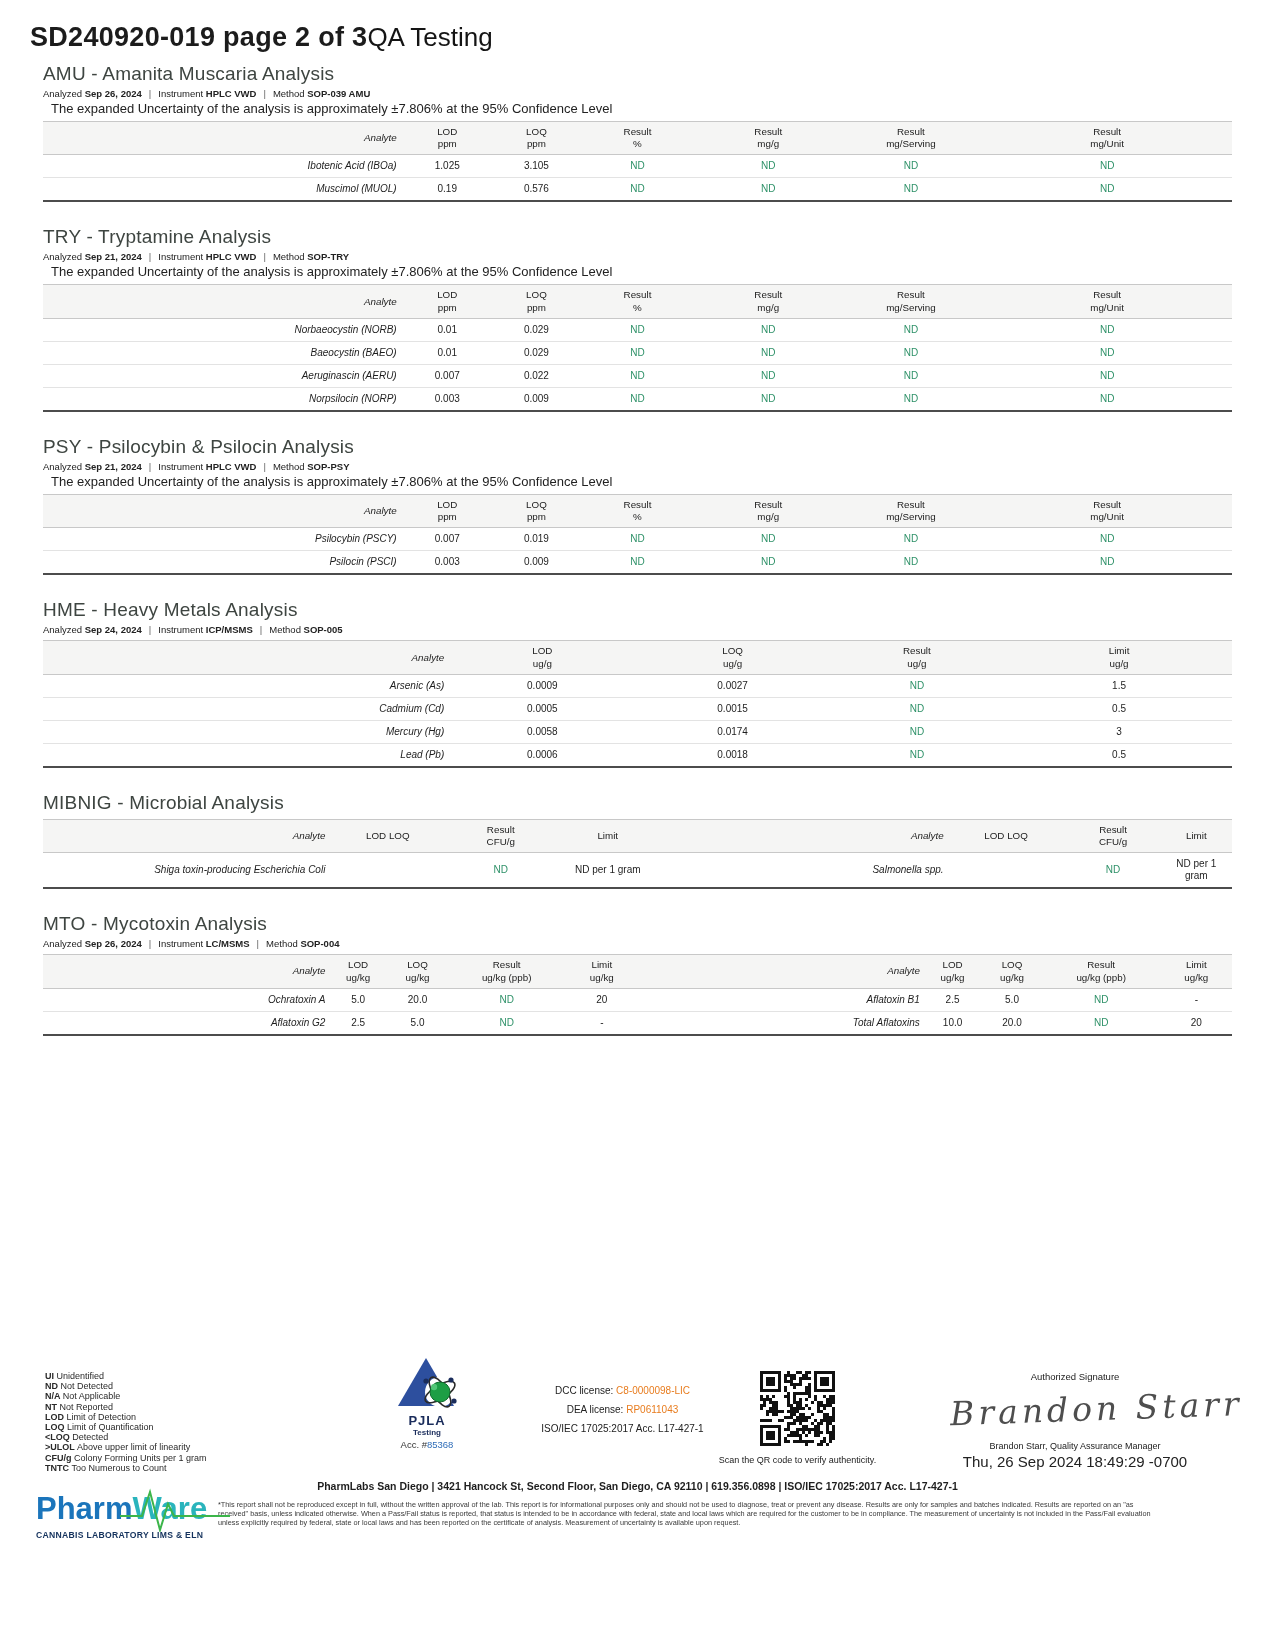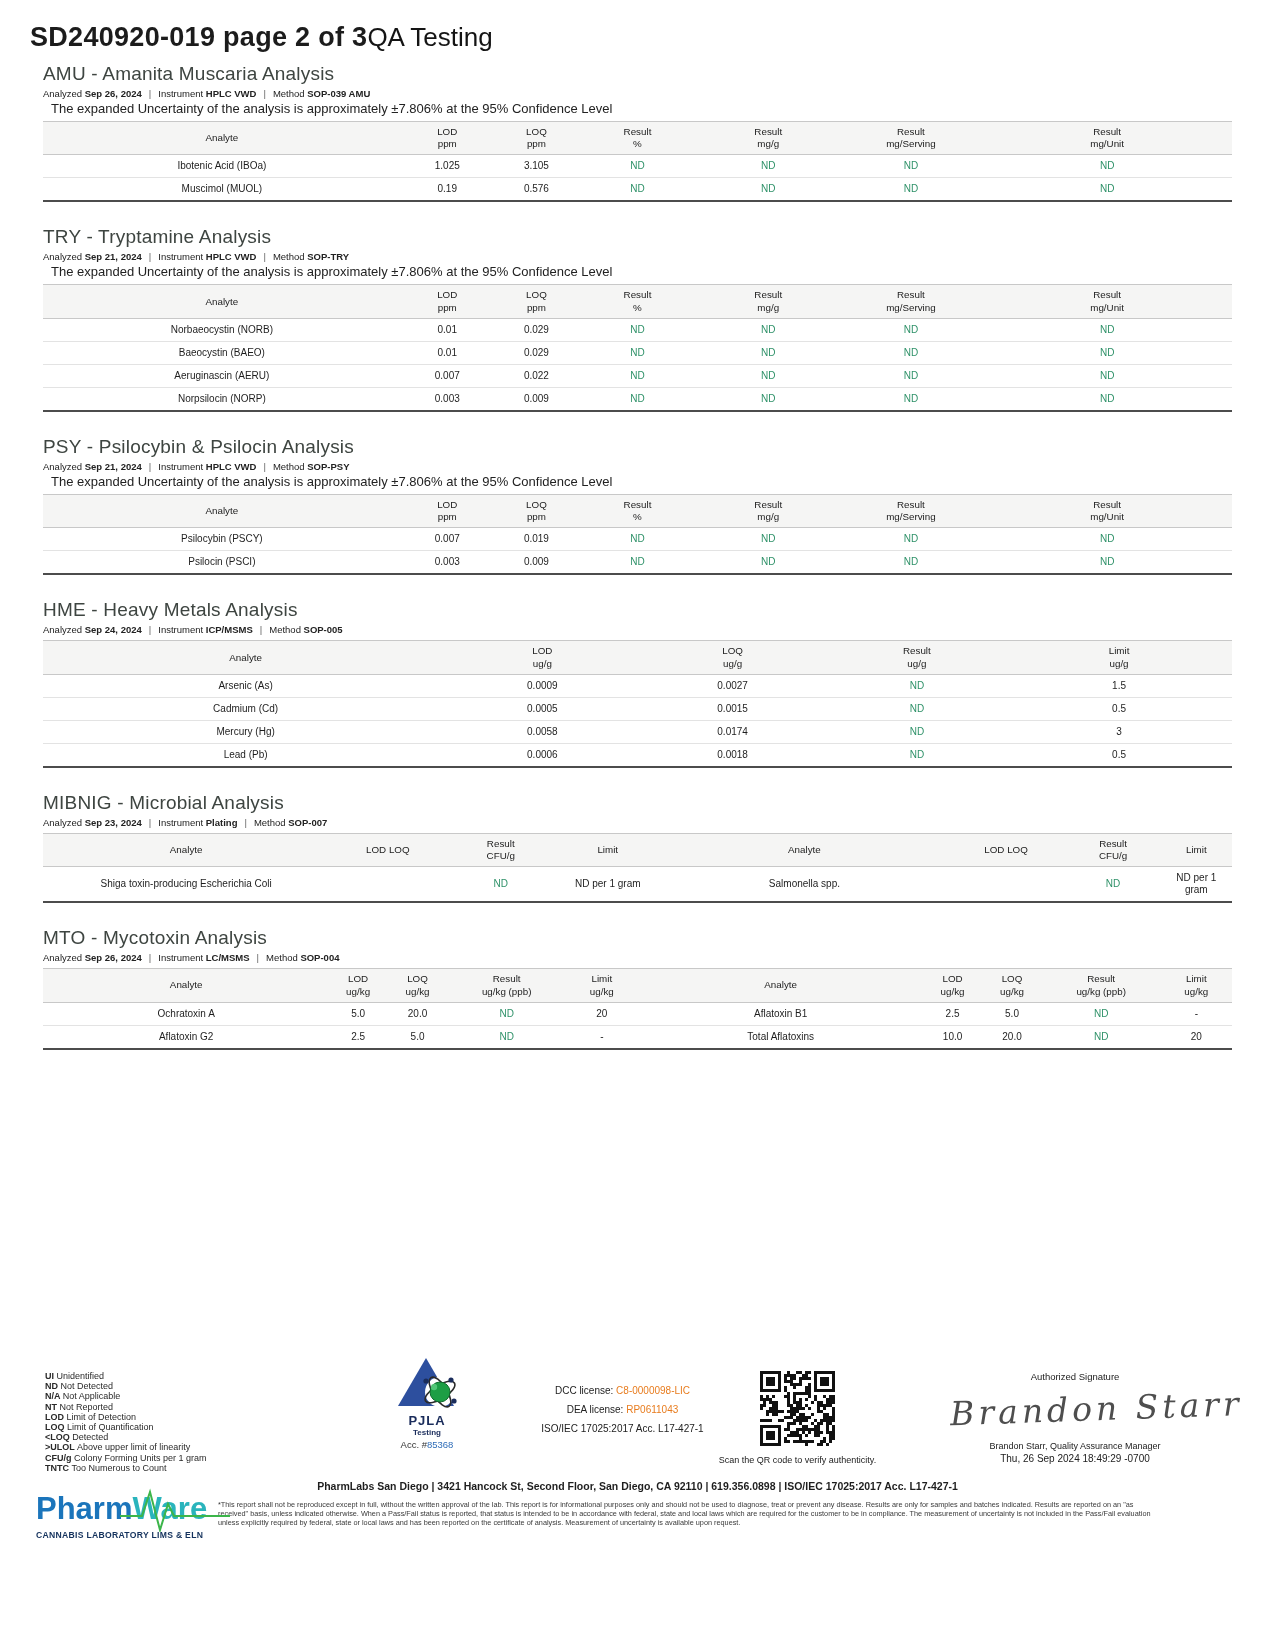--- a/index.html
+++ b/index.html
@@ -19,21 +19,21 @@
   .meta b{font-weight:700;}
   .meta .sep{margin:0 7px;color:#666;}
   .unc{font-size:13px;color:#222;margin:2px 8px 2px;}
 
   table{width:100%;border-collapse:collapse;margin-top:5px;border-bottom:2px solid #4c4c4c;table-layout:fixed;}
   thead th{background:#f5f5f4;border-top:1px solid #c8c8c8;border-bottom:1px solid #c8c8c8;
            font-weight:400;font-size:9.8px;color:#222;padding:4px 3px;vertical-align:middle;line-height:1.25;}
   tbody td{font-size:10px;color:#1e1e1e;padding:5px 3px;border-top:1px solid #e3e3e3;line-height:1.2;}
   tbody tr:first-child td{border-top:none;}
   td.nd{color:#2e9168;}
-  .left{text-align:center;}
+  .left{text-align:right;font-style:italic;}
   .center{text-align:center;}
   th.left,td.left{padding-left:4px;}
 
   
   .legend{position:absolute;left:45px;top:1371px;font-size:9px;line-height:10.2px;color:#2a2a2a;
           list-style:none;margin:0;padding:0;}
   .legend b{font-weight:700;}
 
   .pjla{position:absolute;left:352px;top:1356px;width:150px;text-align:center;}
   .pjla-name{font-size:13px;font-weight:700;color:#1a2c5b;letter-spacing:1px;margin-top:1px;}
@@ -51,21 +51,21 @@
       padding:3px;background:#fff;}
   .qr .b{background:#111;}
   .qr .w{background:#fff;}
   .qr-caption{font-size:9px;color:#222;margin-top:6px;}
 
   .sig{position:absolute;left:950px;top:1371px;width:250px;text-align:center;}
   .sig-label{font-size:9.5px;color:#222;}
   .sig-script{font-family:"DejaVu Serif",serif;font-style:italic;font-size:33px;color:#4e4e4e;
               margin-top:8px;transform:rotate(-2deg);white-space:nowrap;letter-spacing:4px;}
   .sig-name{font-size:9px;color:#222;margin-top:12px;}
-  .sig-date{font-size:10px;color:#222;margin-top:2px;}
+  .sig-date{font-size:15px;color:#222;margin-top:2px;}
 
   .address{position:absolute;left:0;top:1480px;width:100%;text-align:center;font-size:10.5px;
            font-weight:600;color:#1e1e1e;}
   .disclaimer{position:absolute;left:218px;top:1500px;width:935px;font-size:7.3px;line-height:9px;
               color:#3a3a3a;text-align:left;}
 
   .brand{position:absolute;left:36px;top:1492px;width:185px;}
   .brand-word{position:relative;font-size:31px;font-weight:700;line-height:34px;white-space:nowrap;}
   .b-blue{color:#1b75bb;}
   .b-teal{color:#2ab4bc;}
@@ -369,21 +369,20 @@
               <td class="center">0.0018</td>
               <td class="center nd">ND</td>
               <td class="center">0.5</td>
             </tr>
           </tbody>
         </table>
     </section>
 
     <section>
       <div class="sec-title">MIBNIG - Microbial Analysis</div>
-      <div class="meta"><span>Analyzed </span><b>Sep 23, 2024</b><span class="sep">|</span><span>Instrument </span><b>Plating</b><span class="sep">|</span><span>Method </span><b>SOP-007</b></div>
       <table>
           <colgroup>
             <col style="width: 24%;">
             <col style="width: 10%;">
             <col style="width: 9%;">
             <col style="width: 9%;">
             <col style="width: 24%;">
             <col style="width: 10%;">
             <col style="width: 8%;">
             <col style="width: 6%;">

